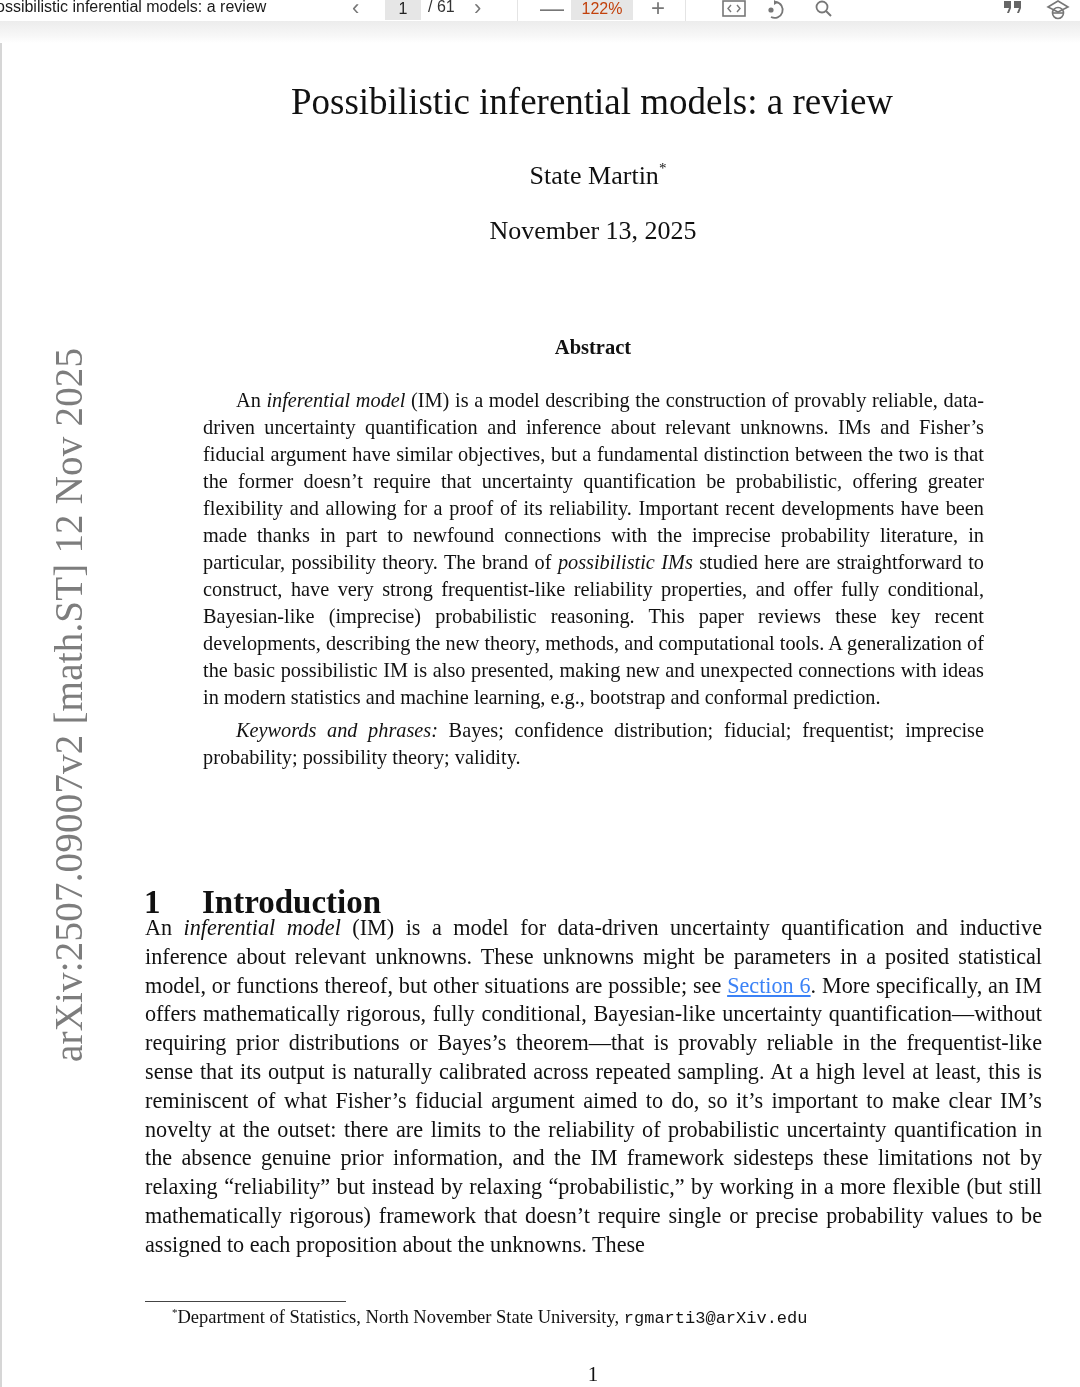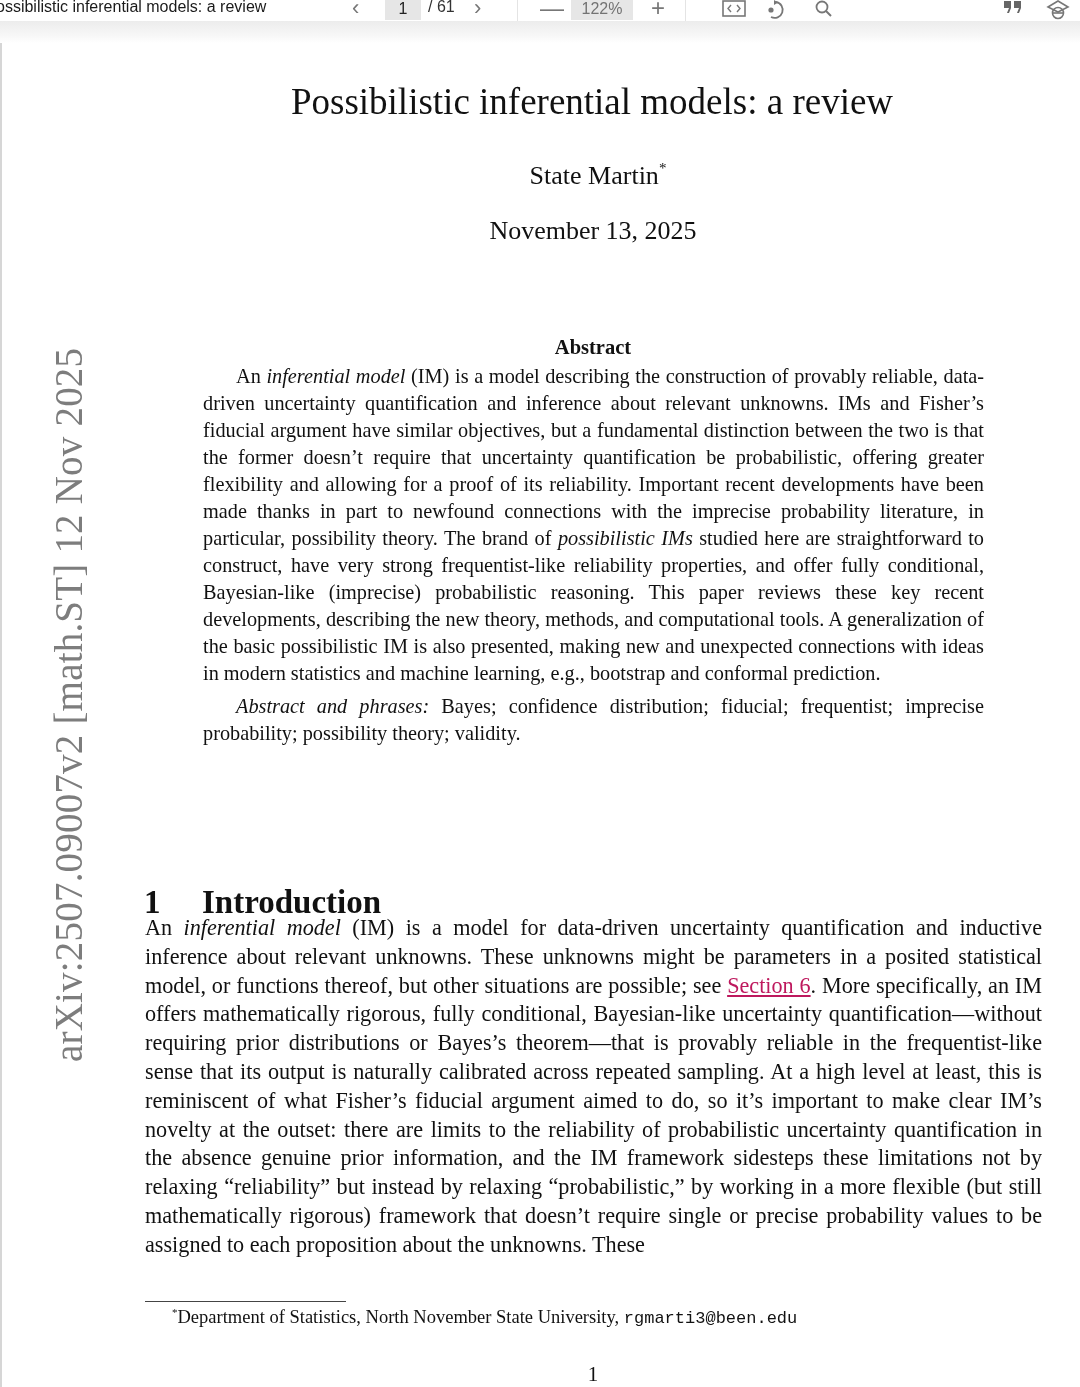--- a/index.html
+++ b/index.html
@@ -26,21 +26,21 @@
   .page-box {
     position: absolute; left: 385px; top: 0; width: 36px; height: 20px;
     background: #e6e6e6; text-align: center; font-size: 16px; line-height: 17px; color: #222;
   }
   .page-total { position: absolute; left: 428px; top: -2px; font-size: 16px; color: #333; }
   .tb-next { left: 474px; font-size: 22px; top: -5px; }
   .tb-sep { position: absolute; top: 0; width: 1px; height: 21px; background: #e4e4e4; }
   .zoom-out { left: 540px; top: -6px; font-size: 24px; }
   .zoom-box {
     position: absolute; left: 571px; top: 0; width: 62px; height: 20px;
-    background: #e6e6e6; text-align: center; font-size: 16px; line-height: 17px; color: #737373;
+    background: #e6e6e6; text-align: center; font-size: 16px; line-height: 17px; color: #c2410c;
   }
   .zoom-in { left: 651px; top: -6px; font-size: 24px; }
   .icon svg { display: block; }
   .fit-icon { left: 722px; top: 0; }
   .rotate-icon { left: 766px; top: 0; }
   .search-icon { left: 814px; top: 0; }
   .quote-icon { left: 1003px; top: 0; }
   .hat-icon { left: 1046px; top: 0; }
 
   
@@ -73,37 +73,37 @@
   .author sup { font-size: 15px; vertical-align: 11px; }
   .date {
     position: absolute; left: 0; width: 1186px; top: 216px; text-align: center;
     font-size: 26px;
   }
   .abstract-heading {
     position: absolute; left: 0; width: 1186px; top: 336px; text-align: center;
     font-size: 20.5px; font-weight: bold;
   }
   .abstract {
-    position: absolute; left: 203px; width: 781px; top: 363px;
+    position: absolute; left: 203px; width: 781px; top: 387px;
     font-size: 20.3px; line-height: 27px; text-align: justify;
   }
   .abstract p { margin: 0; text-indent: 33px; }
   .keywords { margin-top: 6px !important; }
 
   .section-heading {
     position: absolute; left: 144px; top: 852px;
     font-size: 33px; font-weight: bold; white-space: nowrap; margin-top: 32px;
   }
   .section-heading .num { display: inline-block; width: 58px; }
   .intro {
     position: absolute; left: 145px; width: 897px; top: 914px;
     font-size: 22.2px; line-height: 28.8px; text-align: justify;
   }
   .intro p { margin: 0; }
-  .intro a { color: #be185d; text-decoration: underline; }
+  .intro a { color: #3b82f6; text-decoration: underline; }
 
   .footnote-rule {
     position: absolute; left: 145px; top: 1301px; width: 201px; height: 1px; background: #444;
   }
   .footnote {
     position: absolute; left: 172px; top: 1306px; font-size: 18.5px; white-space: nowrap;
   }
   .footnote sup { font-size: 11px; vertical-align: 7px; }
   .footnote .mono { font-family: "Liberation Mono", monospace; font-size: 17px; }
   .page-number {
@@ -167,25 +167,25 @@
 
 <div class="arxiv-stamp">arXiv:2507.09007v2  [math.ST]  12 Nov 2025</div>
 
 <div class="title">Possibilistic inferential models: a review</div>
 <div class="author"><span>State Martin</span><sup>*</sup></div>
 <div class="date">November 13, 2025</div>
 
 <div class="abstract-heading">Abstract</div>
 <div class="abstract">
   <p><span>An </span><em>inferential model</em><span> (IM) is a model describing the construction of provably reliable, data-driven uncertainty quantification and inference about relevant unknowns. IMs and Fisher’s fiducial argument have similar objectives, but a fundamental distinction between the two is that the former doesn’t require that uncertainty quantification be probabilistic, offering greater flexibility and allowing for a proof of its reliability. Important recent developments have been made thanks in part to newfound connections with the imprecise probability literature, in particular, possibility theory. The brand of </span><em>possibilistic IMs</em><span> studied here are straightforward to construct, have very strong frequentist-like reliability properties, and offer fully conditional, Bayesian-like (imprecise) probabilistic reasoning. This paper reviews these key recent developments, describing the new theory, methods, and computational tools. A generalization of the basic possibilistic IM is also presented, making new and unexpected connections with ideas in modern statistics and machine learning, e.g., bootstrap and conformal prediction.</span></p>
-  <p class="keywords"><em>Abstract and phrases:</em><span> Bayes; confidence distribution; fiducial; frequentist; imprecise probability; possibility theory; validity.</span></p>
+  <p class="keywords"><em>Keywords and phrases:</em><span> Bayes; confidence distribution; fiducial; frequentist; imprecise probability; possibility theory; validity.</span></p>
 </div>
 
 <div class="section-heading"><span class="num">1</span><span>Introduction</span></div>
 
 <div class="intro">
   <p><span>An </span><em>inferential model</em><span> (IM) is a model for data-driven uncertainty quantification and inductive inference about relevant unknowns. These unknowns might be parameters in a posited statistical model, or functions thereof, but other situations are possible; see </span><a>Section 6</a><span>. More specifically, an IM offers mathematically rigorous, fully conditional, Bayesian-like uncertainty quantification—without requiring prior distributions or Bayes’s theorem—that is provably reliable in the frequentist-like sense that its output is naturally calibrated across repeated sampling. At a high level at least, this is reminiscent of what Fisher’s fiducial argument aimed to do, so it’s important to make clear IM’s novelty at the outset: there are limits to the reliability of probabilistic uncertainty quantification in the absence genuine prior information, and the IM framework sidesteps these limitations not by relaxing “reliability” but instead by relaxing “probabilistic,” by working in a more flexible (but still mathematically rigorous) framework that doesn’t require single or precise probability values to be assigned to each proposition about the unknowns. These</span></p>
 </div>
 
 <div class="footnote-rule"></div>
-<div class="footnote"><sup>*</sup><span>Department of Statistics, North November State University, </span><span class="mono">rgmarti3@been.edu</span></div>
+<div class="footnote"><sup>*</sup><span>Department of Statistics, North November State University, </span><span class="mono">rgmarti3@arXiv.edu</span></div>
 
 <div class="page-number">1</div>
 
 </body></html>

